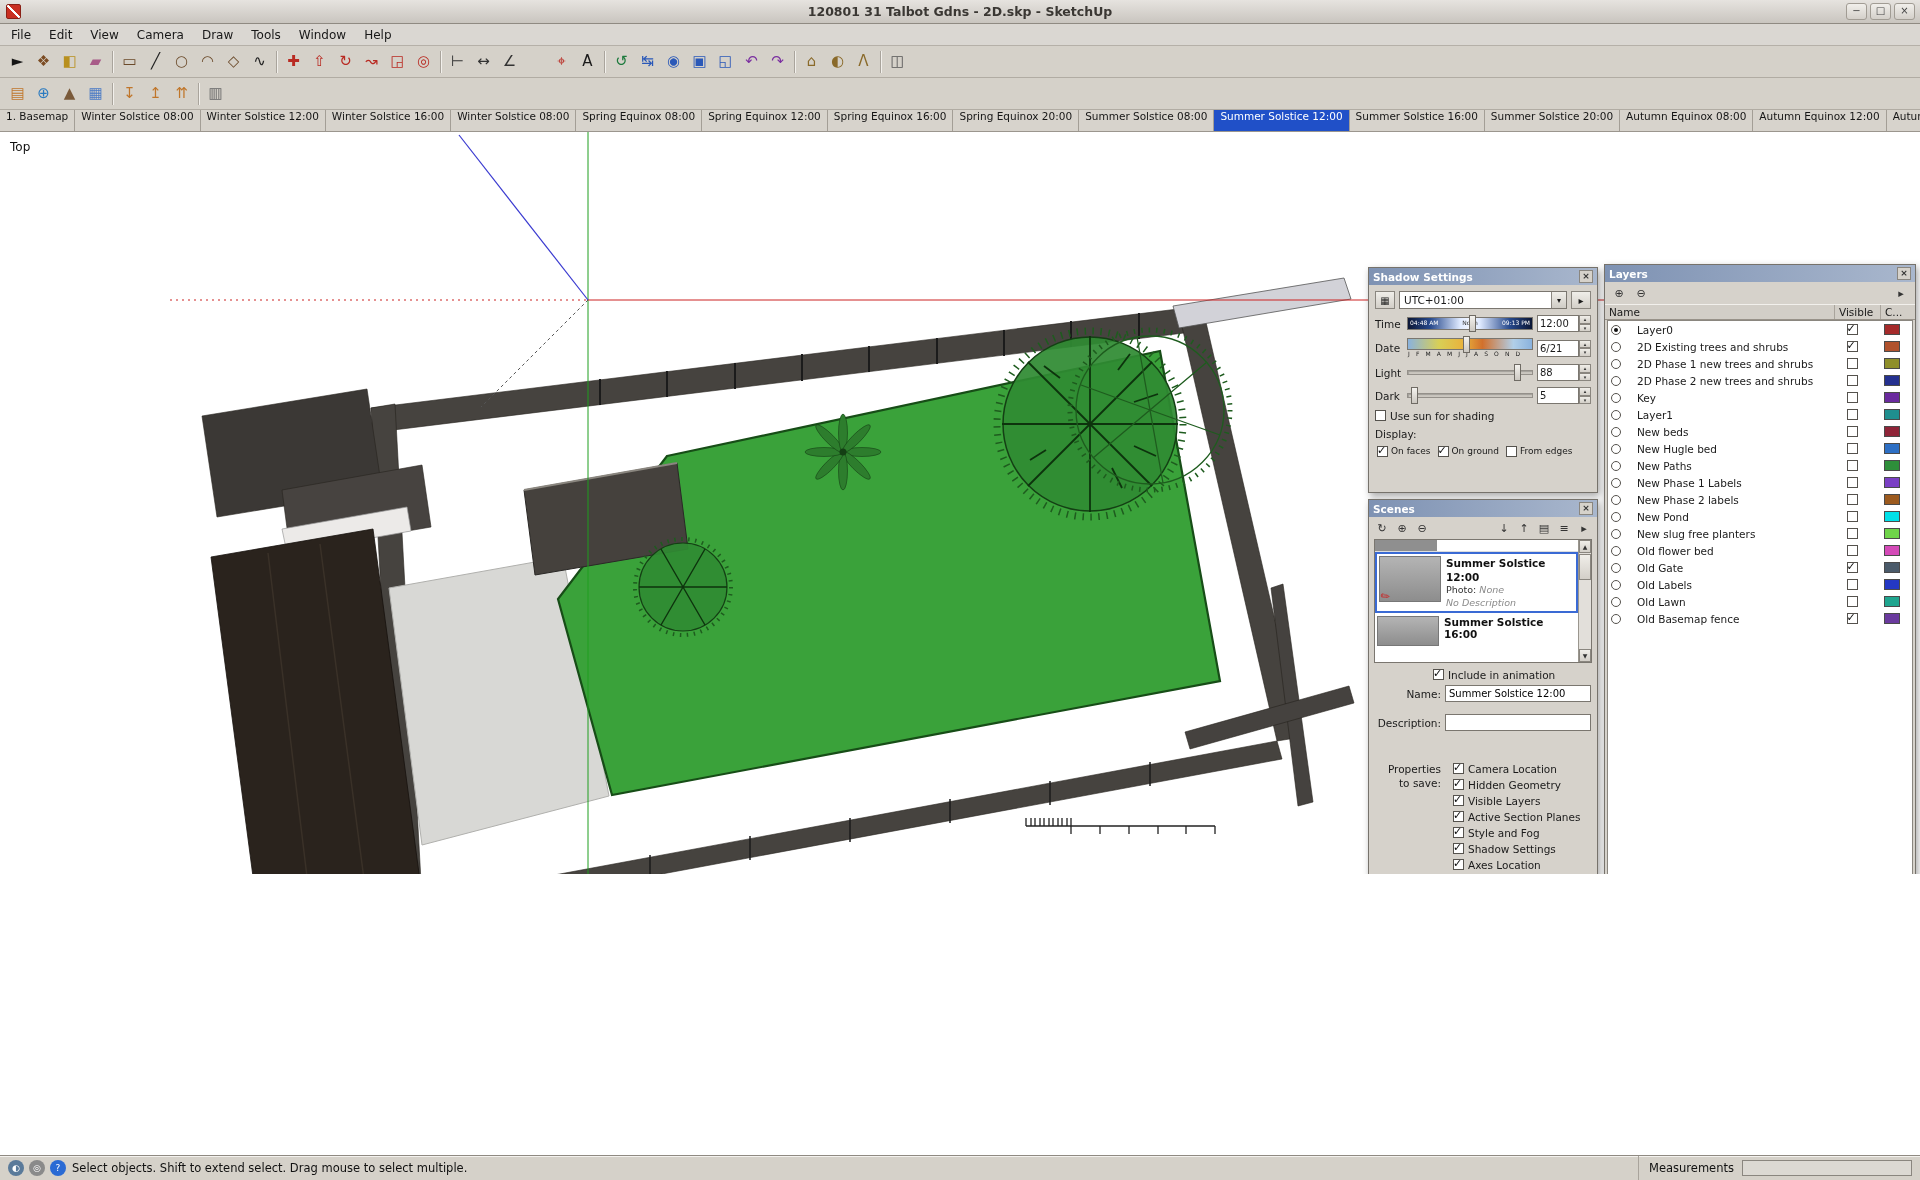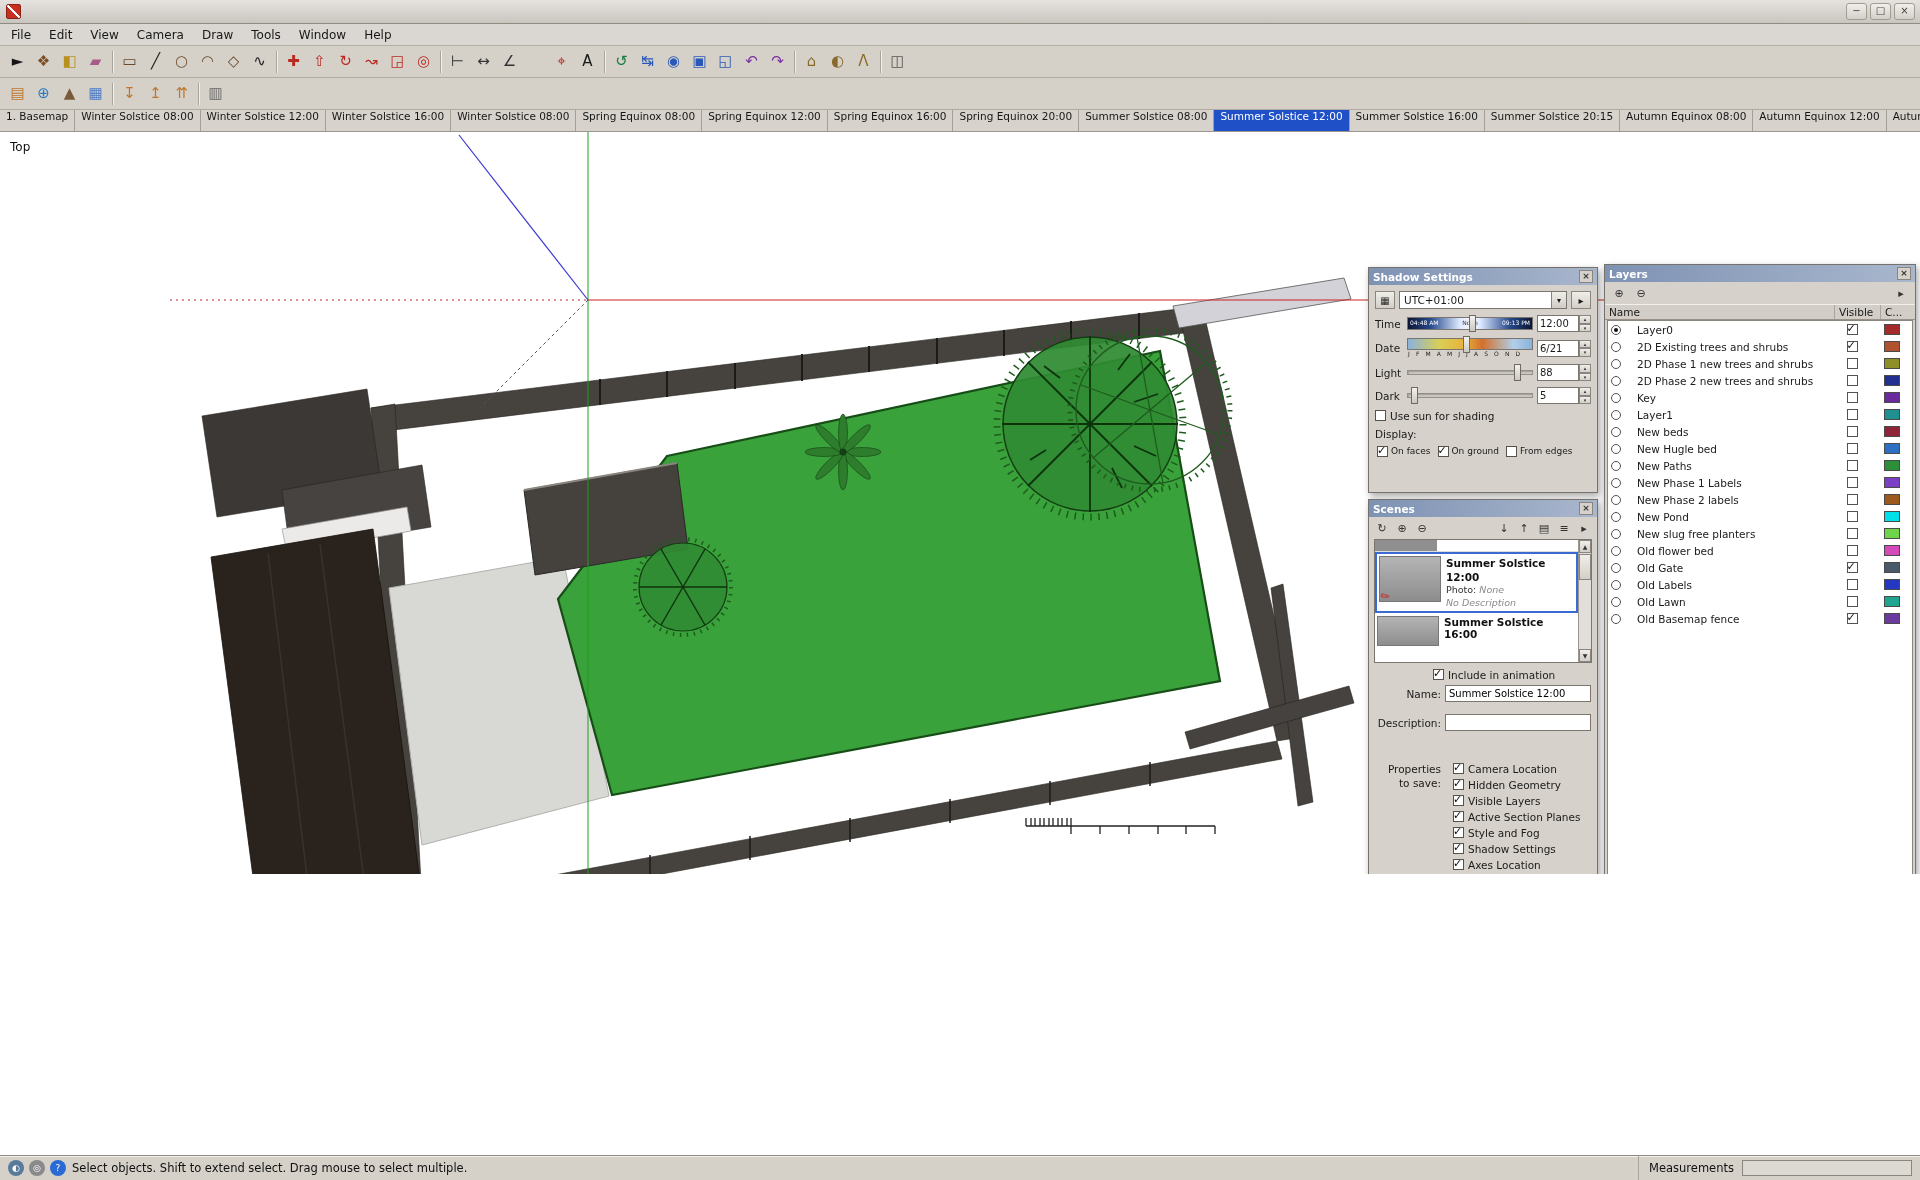--- a/index.html
+++ b/index.html
@@ -116,20 +116,21 @@
   .sicon{width:16px;height:16px;border-radius:50%;display:flex;align-items:center;justify-content:center;color:#fff;font-size:9px}
   .status-msg{}
   .status-right{margin-left:auto;display:flex;align-items:center;gap:8px;border-left:1px solid #a9a49c;padding-left:10px;height:100%}
   .status-right input{width:170px;height:16px;border:1px solid #8a867f;background:#dcd9d3;font-size:10px;font-family:inherit}
 </style>
 </head>
 <body>
 
 <div class="titlebar">
   <div class="tb-logo"></div>
+  <div class="tb-title">120801 31 Talbot Gdns - 2D.skp - SketchUp</div>
   <div class="tb-btns">
     <div class="tb-btn">−</div>
     <div class="tb-btn">□</div>
     <div class="tb-btn">×</div>
   </div>
 </div>
 
 <div class="menubar">
 
     <div class="menu-item">File</div>
@@ -394,21 +395,21 @@
 
     <div class="scene-tab active">
       <span>Summer Solstice 12:00</span>
     </div>
 
     <div class="scene-tab">
       <span>Summer Solstice 16:00</span>
     </div>
 
     <div class="scene-tab">
-      <span>Summer Solstice 20:15</span>
+      <span>Summer Solstice 20:00</span>
     </div>
 
     <div class="scene-tab">
       <span>Autumn Equinox 08:00</span>
     </div>
 
     <div class="scene-tab">
       <span>Autumn Equinox 12:00</span>
     </div>
 

